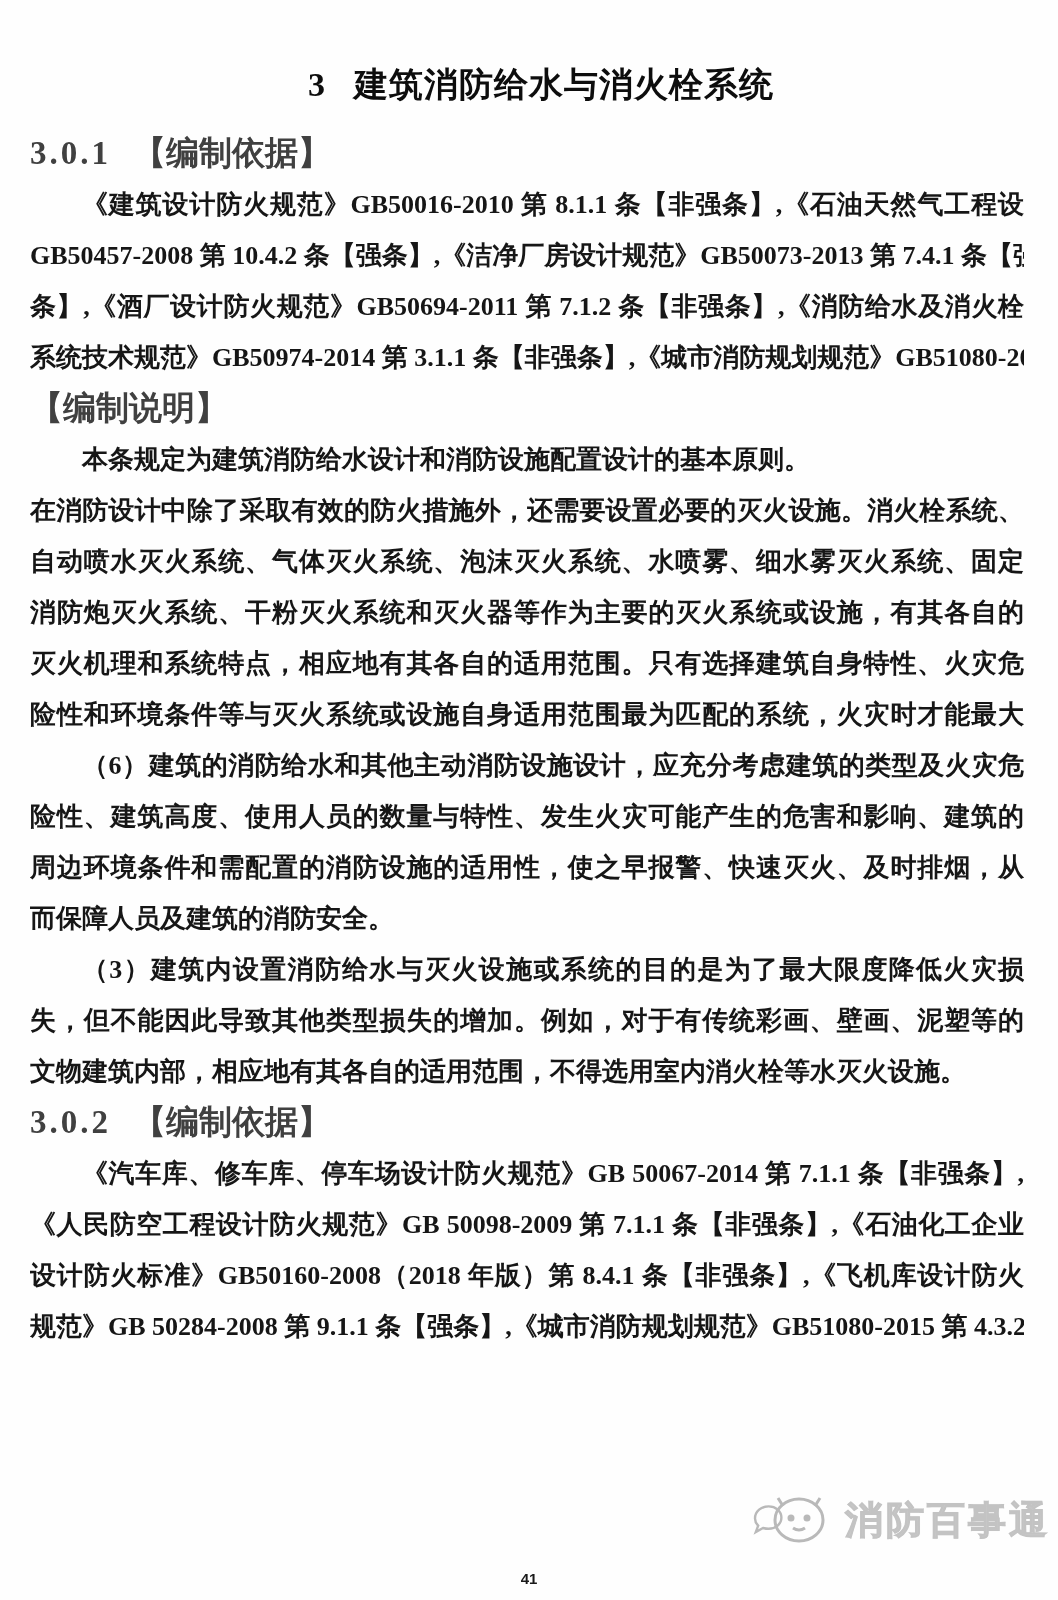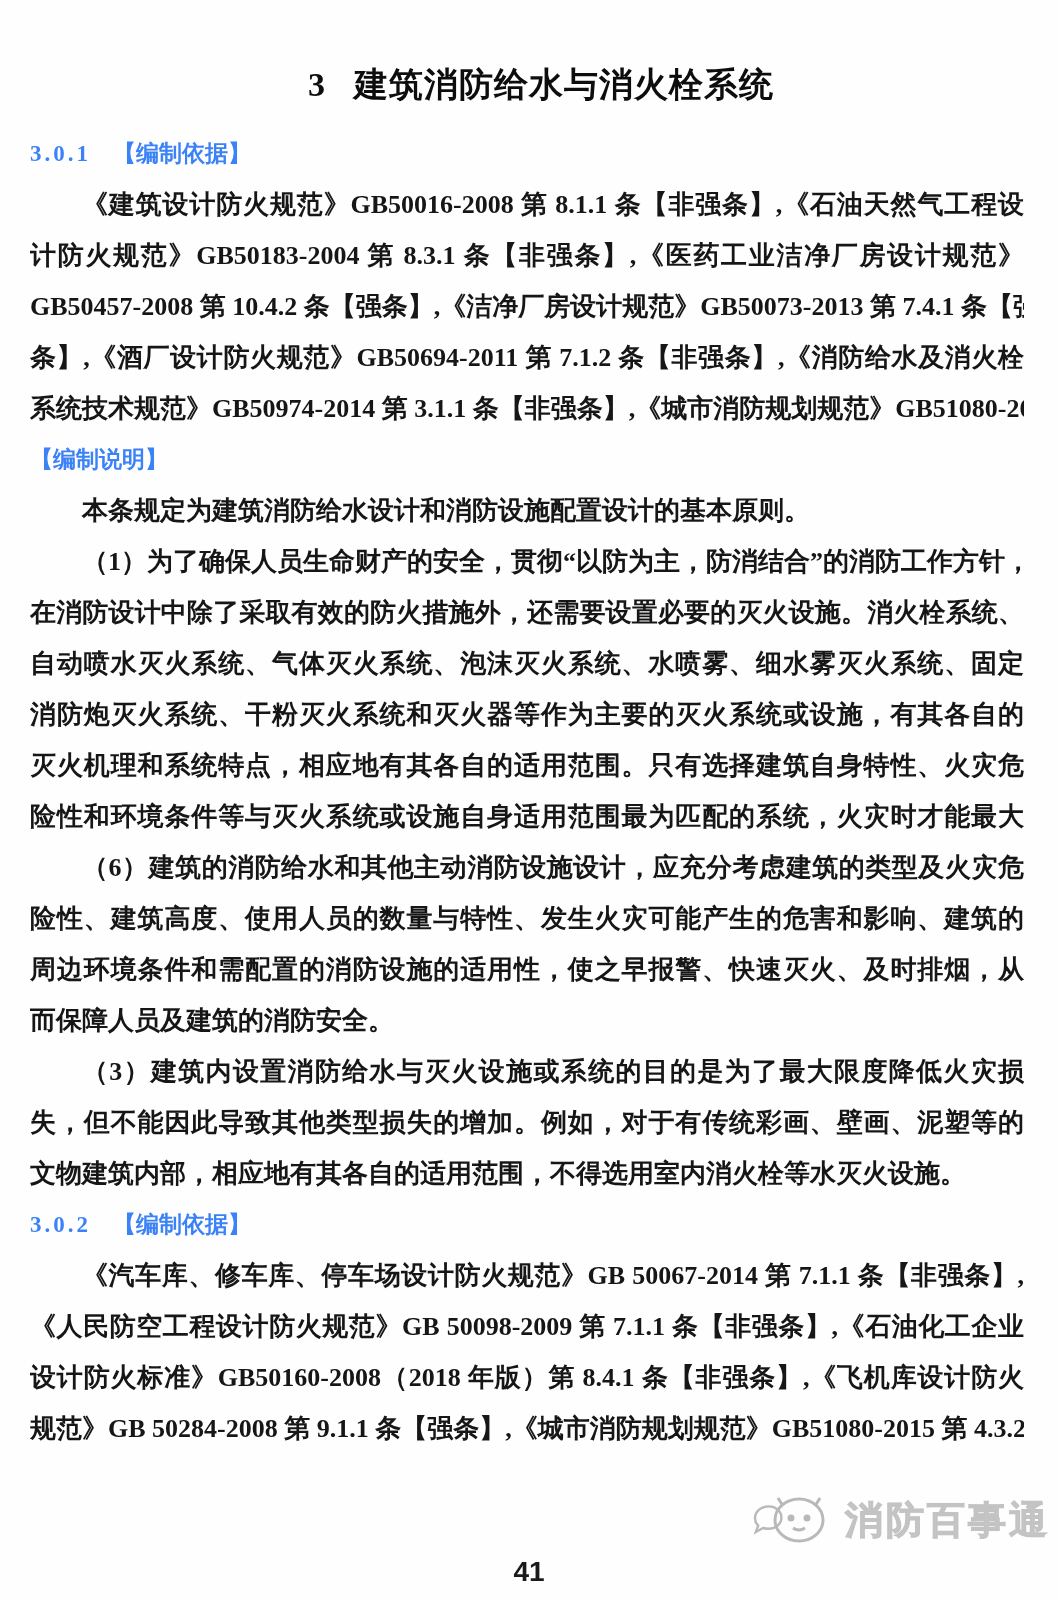--- a/index.html
+++ b/index.html
@@ -25,30 +25,30 @@
   }
   .row {
     height: 51px; line-height: 51px;
     font-size: 26px; font-weight: 600;
     overflow: hidden; white-space: nowrap;
     color: #161616;
   }
   .line.full { text-align: justify; text-align-last: justify; }
   .line.last { text-align: left; text-align-last: left; }
   .line.indent { padding-left: 52px; }
-  .heading { font-weight: bold; font-size: 23px; color: #3b82f6; }
+  .heading { font-weight: bold; font-size: 33px; color: #404040; }
   .heading .h-num { letter-spacing: 3px; margin-right: 22px; font-family: "Liberation Serif", serif; }
 
   .footer {
     position: absolute; bottom: 12px; left: 0; width: 100%;
     text-align: center;
   }
   .pageno {
     font-family: "Liberation Sans", sans-serif;
-    font-size: 28px; font-weight: bold; color: #1a1a1a;
+    font-size: 15px; font-weight: bold; color: #1a1a1a;
   }
 
   .watermark {
     position: absolute; right: 8px; top: 1488px;
     display: flex; align-items: center;
     pointer-events: none;
   }
   .watermark svg { display: block; margin-right: 6px; }
   .wm-text {
     font-size: 38px; font-weight: bold;
@@ -65,28 +65,26 @@
 <body>
 
 <div class="doc">
 
   <h1 class="title">
     <span class="title-num">3</span><span class="title-text">建筑消防给水与消火栓系统</span>
   </h1>
 
   <div class="body" id="body-container">
       <div class="row heading"><span class="h-num">3.0.1</span><span class="h-label">【编制依据】</span></div>
-      <div class="row line full indent">《建筑设计防火规范》GB50016-2008 第 8.1.1 条【非强条】,《石油天然气工程设</div>
-      <div class="row line full">计防火规范》GB50183-2004 第 8.3.1 条【非强条】,《医药工业洁净厂房设计规范》</div>
+      <div class="row line full indent">《建筑设计防火规范》GB50016-2010 第 8.1.1 条【非强条】,《石油天然气工程设</div>
       <div class="row line full">GB50457-2008 第 10.4.2 条【强条】,《洁净厂房设计规范》GB50073-2013 第 7.4.1 条【强</div>
       <div class="row line full">条】,《酒厂设计防火规范》GB50694-2011 第 7.1.2 条【非强条】,《消防给水及消火栓</div>
       <div class="row line full">系统技术规范》GB50974-2014 第 3.1.1 条【非强条】,《城市消防规划规范》GB51080-2015</div>
       <div class="row heading"><span class="h-label">【编制说明】</span></div>
       <div class="row line last indent">本条规定为建筑消防给水设计和消防设施配置设计的基本原则。</div>
-      <div class="row line full indent">（1）为了确保人员生命财产的安全，贯彻“以防为主，防消结合”的消防工作方针，</div>
       <div class="row line full">在消防设计中除了采取有效的防火措施外，还需要设置必要的灭火设施。消火栓系统、</div>
       <div class="row line full">自动喷水灭火系统、气体灭火系统、泡沫灭火系统、水喷雾、细水雾灭火系统、固定</div>
       <div class="row line full">消防炮灭火系统、干粉灭火系统和灭火器等作为主要的灭火系统或设施，有其各自的</div>
       <div class="row line full">灭火机理和系统特点，相应地有其各自的适用范围。只有选择建筑自身特性、火灾危</div>
       <div class="row line full">险性和环境条件等与灭火系统或设施自身适用范围最为匹配的系统，火灾时才能最大</div>
       <div class="row line full indent">（6）建筑的消防给水和其他主动消防设施设计，应充分考虑建筑的类型及火灾危</div>
       <div class="row line full">险性、建筑高度、使用人员的数量与特性、发生火灾可能产生的危害和影响、建筑的</div>
       <div class="row line full">周边环境条件和需配置的消防设施的适用性，使之早报警、快速灭火、及时排烟，从</div>
       <div class="row line last">而保障人员及建筑的消防安全。</div>
       <div class="row line full indent">（3）建筑内设置消防给水与灭火设施或系统的目的是为了最大限度降低火灾损</div>

